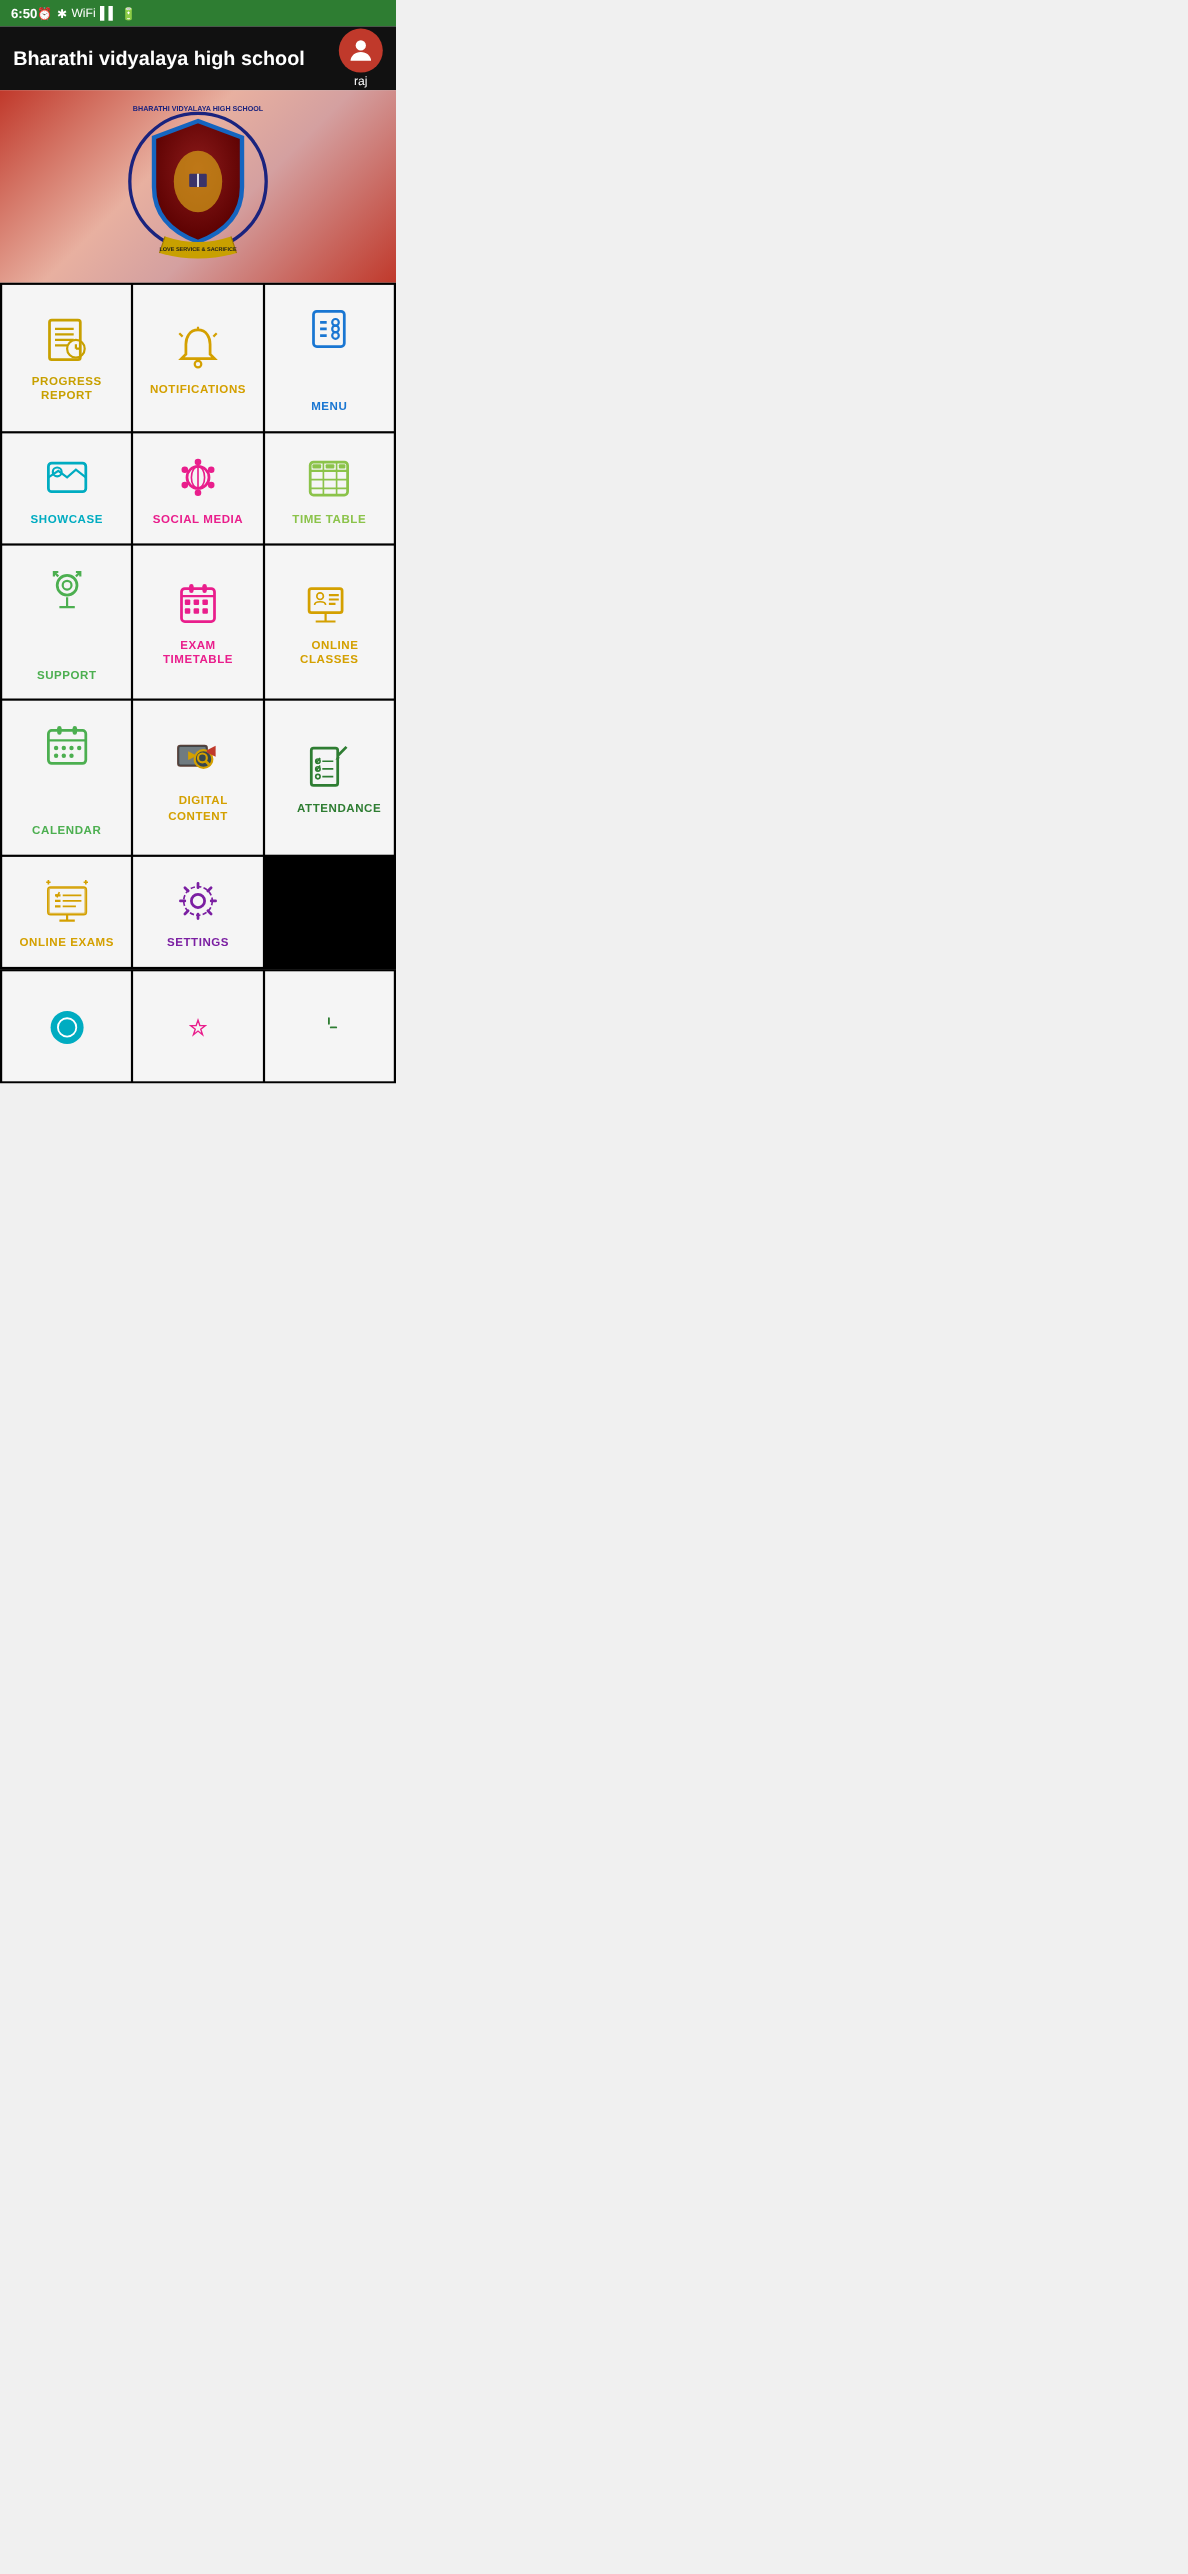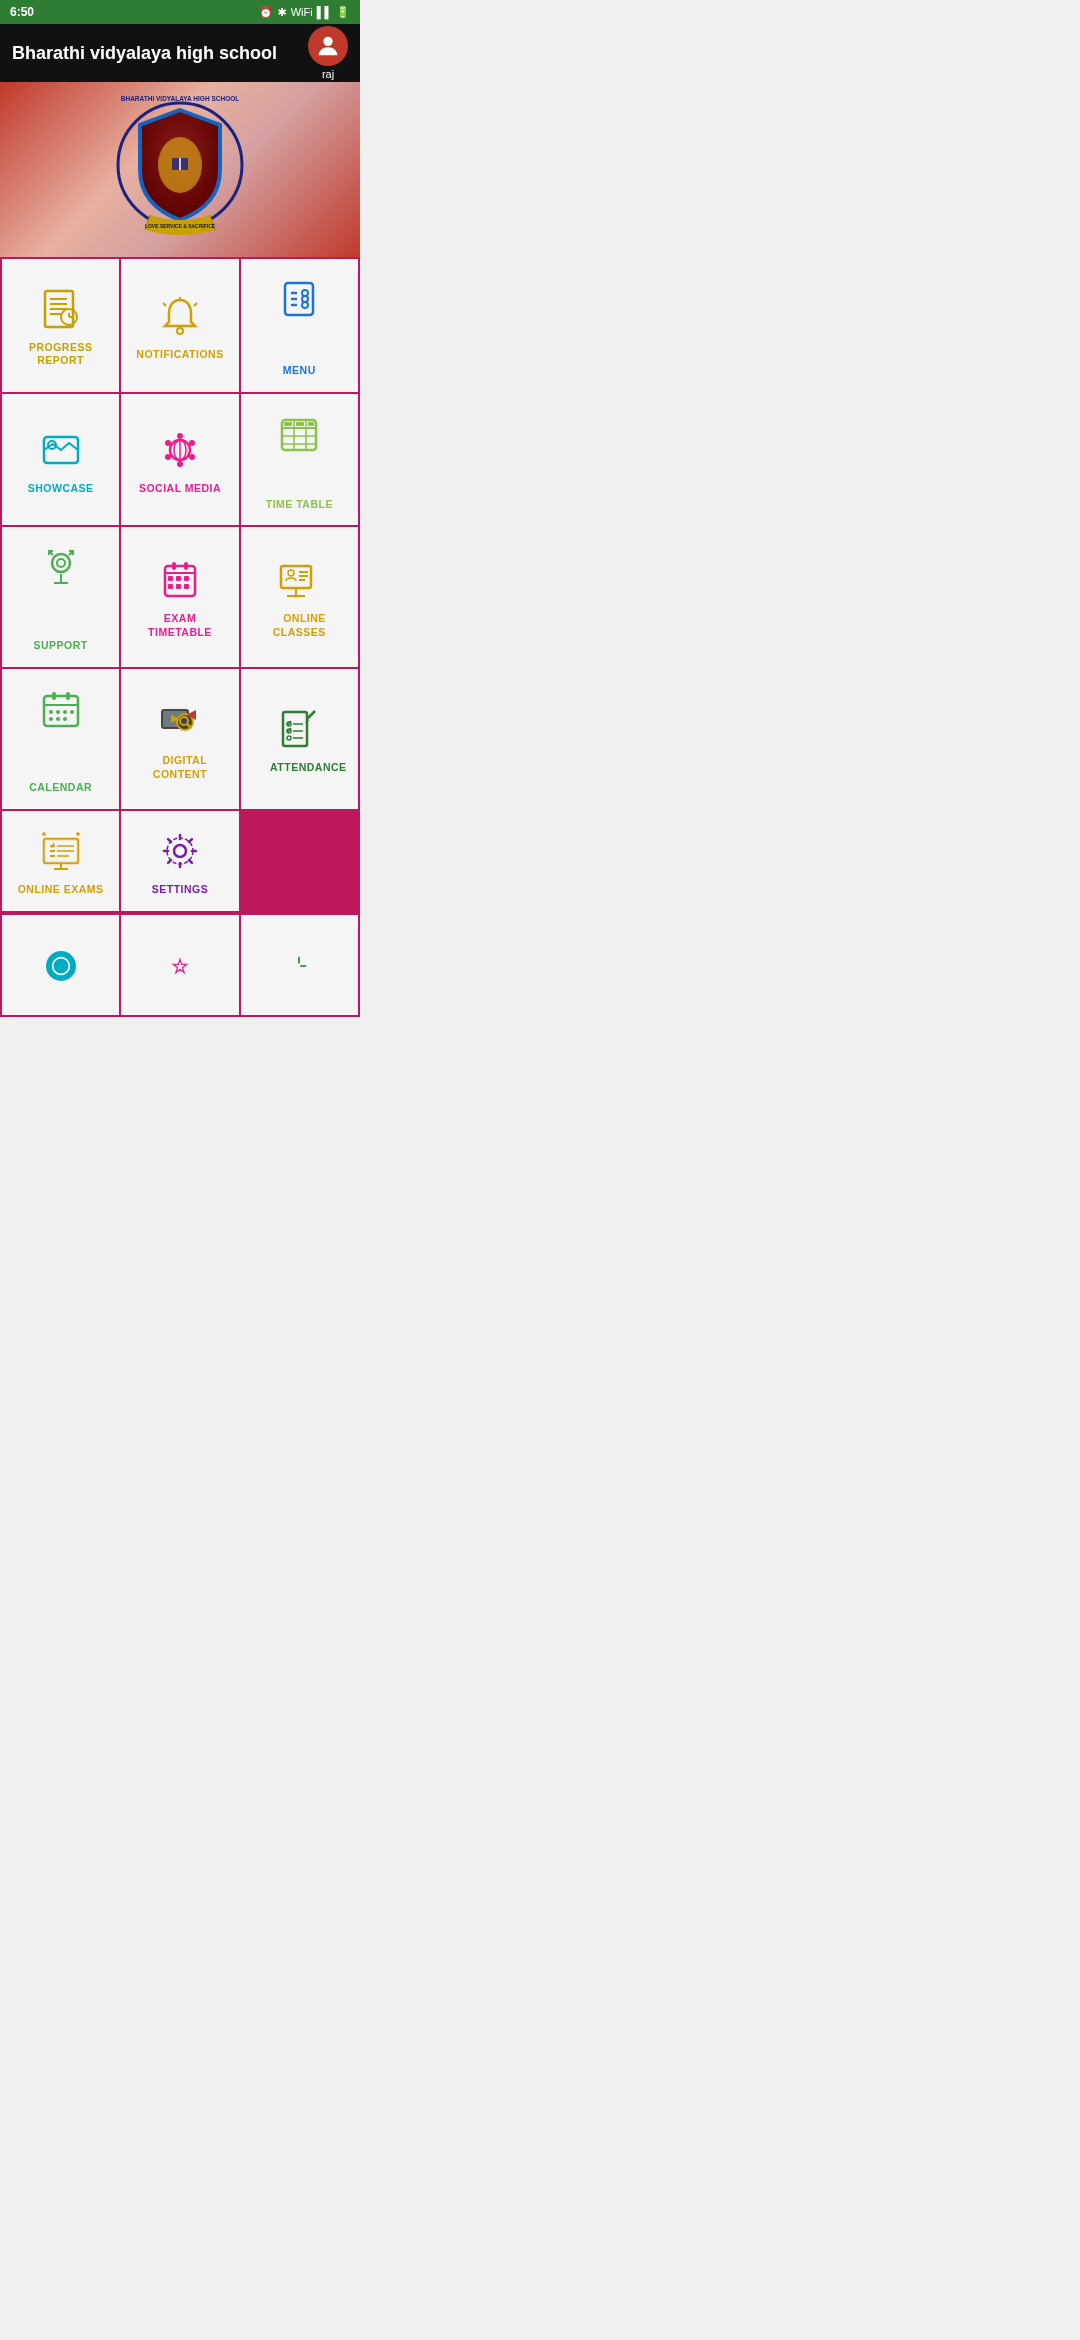--- a/index.html
+++ b/index.html
@@ -10,21 +10,20 @@
       font-family: 'Arial', sans-serif;
       background: #f0f0f0;
       overflow-x: hidden;
     }
 
     
     .status-bar {
       background: #2e7d32;
       color: white;
       display: flex;
-      justify-content: space-between;
       align-items: center;
       padding: 4px 10px;
       font-size: 12px;
       height: 24px;
     }
     .status-left { font-weight: bold; }
     .status-right { display: flex; align-items: center; gap: 4px; font-size: 11px; }
 
     
     .header {
@@ -74,21 +73,21 @@
     .school-logo {
       width: 140px;
       height: 160px;
     }
 
     
     .grid-container {
       display: grid;
       grid-template-columns: repeat(3, 1fr);
       gap: 2px;
-      background: #be185d;
+      background: #000000;
       padding: 2px;
     }
     .grid-item {
       background: #f5f5f5;
       display: flex;
       flex-direction: column;
       align-items: center;
       justify-content: center;
       padding: 16px 8px 14px;
       cursor: pointer;
@@ -114,21 +113,21 @@
       letter-spacing: 0.5px;
       line-height: 1.3;
     }
 
     
     .color-gold { color: #c8a000; }
     .color-yellow { color: #d4a000; text-align: right; }
     .color-pink { color: #e91e8c; }
     .color-teal { color: #00acc1; }
     .color-green { color: #4caf50; margin-top: 40px; }
-    .color-olive { color: #8bc34a; margin-top: 32px; }
+    .color-olive { color: #8bc34a; }
     .color-purple { color: #7b1fa2; }
     .color-blue { color: #1976d2; margin-top: 33px; }
     .color-cyan { color: #00bcd4; }
     .color-darkgreen { color: #2e7d32; margin-left: 18px; }
   </style>
 </head>
 <body>
 
 <div class="status-bar">
   <span class="status-left">6:50</span>

